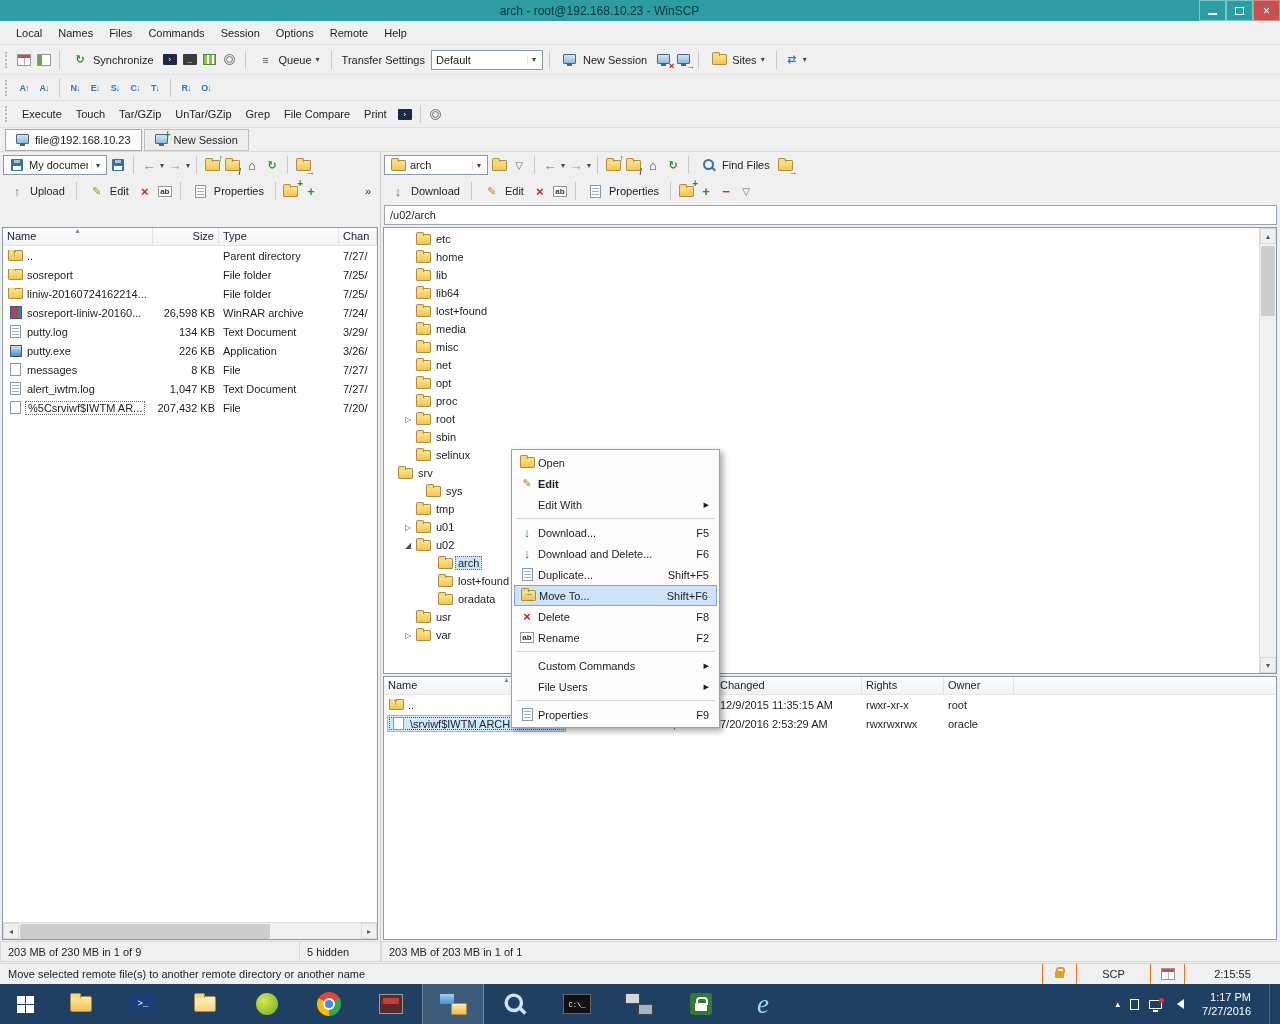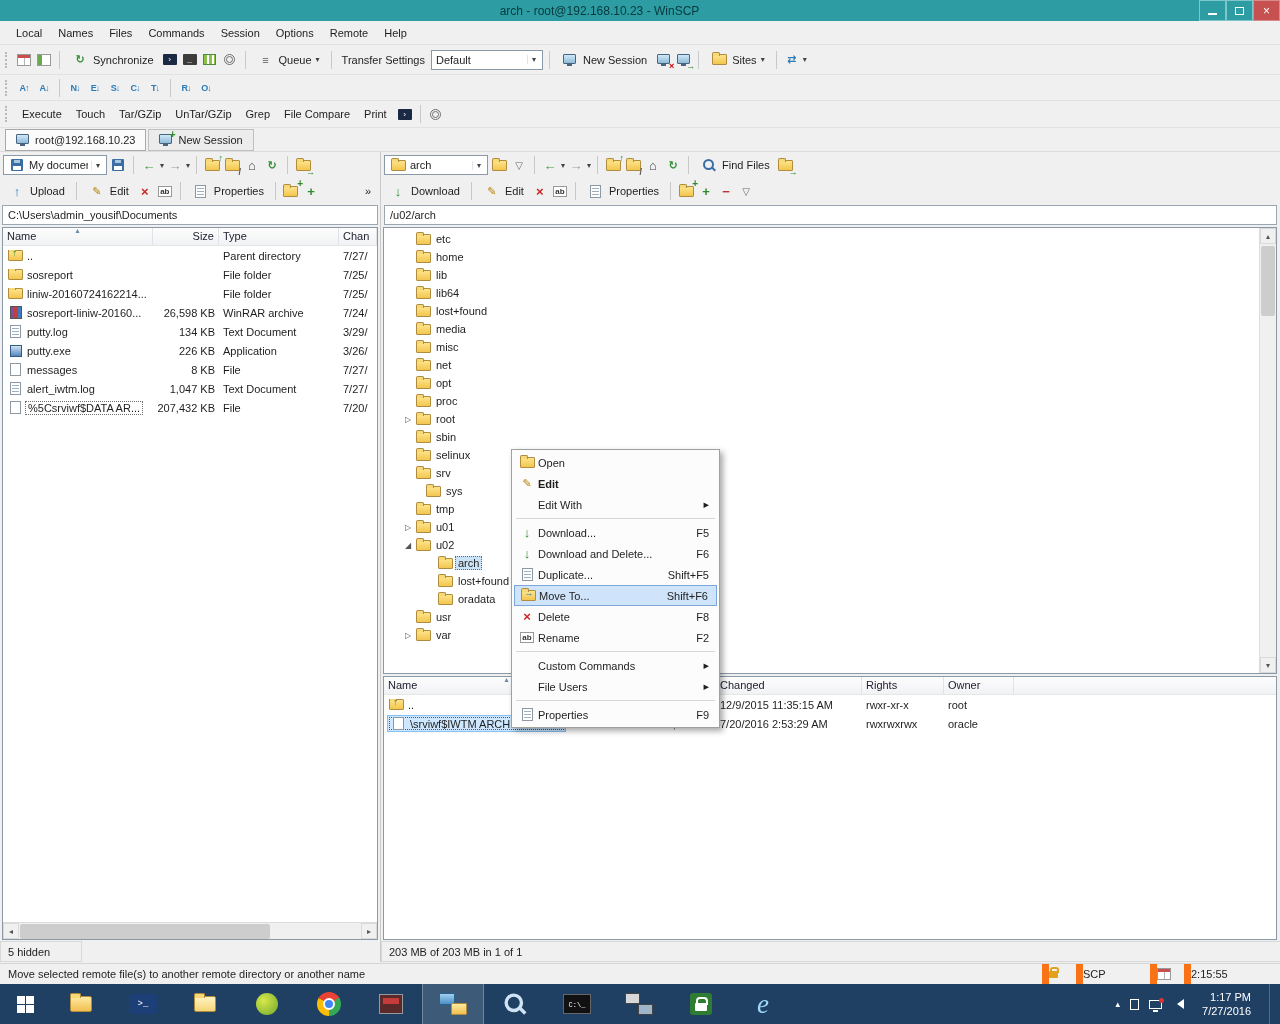--- a/index.html
+++ b/index.html
@@ -134,21 +134,21 @@
 .vscroll .down{margin-top:auto}
 
 .statusbar{position:absolute;height:21px;background:#f0f0f0;display:flex;align-items:stretch}
 .lstatus{left:0;top:941px;width:380px}
 .rstatus{left:381px;top:941px;width:899px}
 .scell{display:flex;align-items:center;padding:0 7px;border:1px solid #d8d8d8;margin-right:-1px;white-space:nowrap}
 .scell.grow{flex:1}
 .w82{width:82px}
 .hintbar{position:absolute;left:0;top:963px;width:1280px;height:21px;background:#f0f0f0;border-top:1px solid #d5d5d5;display:flex;align-items:stretch}
 .hint-text{flex:1;display:flex;align-items:center;padding:0 8px;white-space:nowrap;overflow:hidden}
-.hcell2{display:flex;align-items:center;justify-content:flex-start;border-left:7px solid #f97316;white-space:nowrap}
+.hcell2{display:flex;align-items:center;justify-content:center;border-left:1px solid #f97316;white-space:nowrap}
 .w34{width:34px}.w74{width:74px}.w96{width:96px}
 
 .context-menu{position:absolute;left:511px;top:449px;width:209px;background:#fcfcfc;border:1px solid #a0a0a0;box-shadow:3px 3px 6px rgba(0,0,0,.35);padding:2px;z-index:50}
 .cm-item{display:flex;align-items:center;height:21px;padding:0 2px}
 .cm-item.bold .cm-lb{font-weight:bold}
 .cm-item.hl{background:#cfe4fa;border:1px solid #7da7d8;height:21px}
 .cm-ic{width:22px;display:inline-flex;justify-content:center;align-items:center;flex:none}
 .cm-lb{flex:1;white-space:nowrap;overflow:hidden}
 .cm-sc{width:56px;text-align:right;padding-right:6px;color:#1e1e1e;white-space:nowrap}
 .cm-sep{height:1px;background:#d7d7d7;margin:3px 2px}
@@ -343,21 +343,21 @@
       </span>
     <span class="vsep"></span>
     <span class="ic tool">
         <span class="i-gear"></span>
       </span>
   </div>
 
   <div class="tabbar">
     <span class="tab active">
         <span class="i-monitor"></span>
-        <span>root@192.168.10.23</span>
+        <span>file@192.168.10.23</span>
       </span>
     <span class="tab inactive">
         <span class="i-monitor plus"></span>
         <span>New Session</span>
       </span>
   </div>
 
   <div class="panel-bar lnav">
     <span class="combo w112">
         <span class="ic">
@@ -526,23 +526,20 @@
         <b class="gplus">+</b>
       </span>
     <span class="ic tool">
         <b class="gminus">−</b>
       </span>
     <span class="ic tool">
         <b class="gfilter">▽</b>
       </span>
   </div>
 
-  <div class="pathbox lpath">
-      <span>C:\Users\admin_yousif\Documents</span>
-    </div>
   <div class="pathbox rpath">
       <span>/u02/arch</span>
     </div>
 
   <div class="splitter"></div>
 
   <div class="listbox llist">
     <div class="lhead" id="local-header">
         <span class="hcell lh0"><span class="sortmark">▴</span>Name</span>
         <span class="hcell lh1">Size</span>
@@ -638,21 +635,21 @@
           </span>
           <span class="c size">1,047 KB</span>
           <span class="c type">Text Document</span>
           <span class="c chan">7/27/</span>
         </div>
         <div class="lrow">
           <span class="c name">
             <span class="fic">
               <span class="i-file"></span>
             </span>
-            <span class="nm focusbox">%5Csrviwf$DATA AR...</span>
+            <span class="nm focusbox">%5Csrviwf$IWTM AR...</span>
           </span>
           <span class="c size">207,432 KB</span>
           <span class="c type">File</span>
           <span class="c chan">7/20/</span>
         </div>
       </div>
     <div class="hscroll">
       <span class="sarrow">◂</span>
       <span class="hthumb"></span>
       <span class="sarrow right">▸</span>
@@ -745,21 +742,21 @@
           </span>
           <span class="tlbl">sbin</span>
         </div>
         <div class="trow" style="padding-left:18px">
           <span class="texp"></span>
           <span class="fic">
             <span class="i-folder"></span>
           </span>
           <span class="tlbl">selinux</span>
         </div>
-        <div class="trow" style="padding-left:18px">
+        <div class="trow" style="">
           <span class="texp"></span>
           <span class="fic">
             <span class="i-folder"></span>
           </span>
           <span class="tlbl">srv</span>
         </div>
         <div class="trow" style="padding-left:28px">
           <span class="texp"></span>
           <span class="fic">
             <span class="i-folder"></span>
@@ -864,20 +861,21 @@
           </span>
           <span class="rc size">207,432 KB</span>
           <span class="rc changed">7/20/2016 2:53:29 AM</span>
           <span class="rc rights">rwxrwxrwx</span>
           <span class="rc owner">oracle</span>
         </div>
       </div>
   </div>
 
   <div class="statusbar lstatus">
+    <span class="scell grow">203 MB of 230 MB in 1 of 9</span>
     <span class="scell w82">5 hidden</span>
   </div>
   <div class="statusbar rstatus">
     <span class="scell grow">203 MB of 203 MB in 1 of 1</span>
   </div>
 
   <div class="context-menu">
     <div id="context-menu-items">
         <div class="cm-item">
           <span class="cm-ic">

